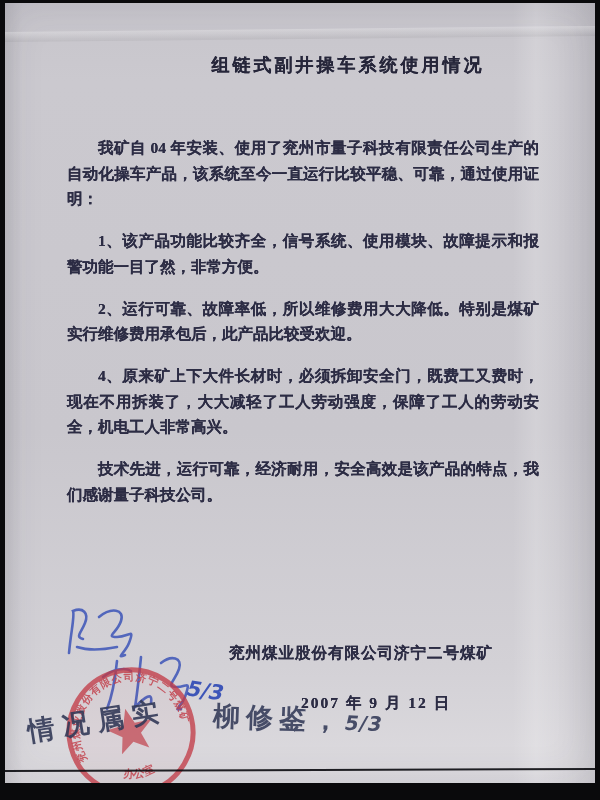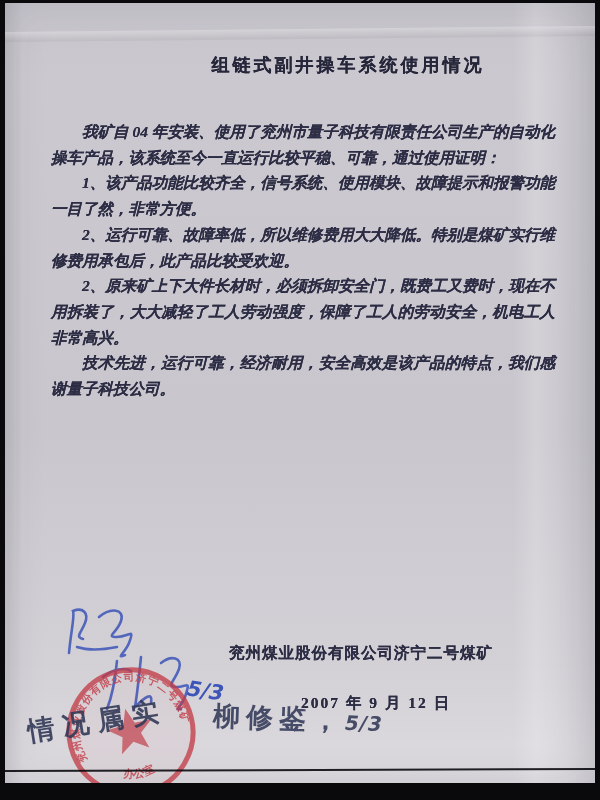--- a/index.html
+++ b/index.html
@@ -30,21 +30,21 @@
   }
   .title1{top:50px;font-size:18px;}
   .title2{top:85px;font-size:18px;}
   .bodytext{
     position:absolute;left:46px;top:116px;width:504px;
     font-size:15.5px;line-height:25.7px;
     color:#2c2c44;font-weight:600;
     text-align:justify;
     text-shadow:0 0 .5px #2c2c44;
   }
-  .bodytext p{margin:0;text-indent:2em;font-style:italic;}
+  .bodytext p{margin:16px;text-indent:2em;}
   .companyline{
     position:absolute;left:224px;top:640px;
     font-size:15.5px;font-weight:bold;color:#2c2c44;
     letter-spacing:1px;text-shadow:0 0 .5px #2c2c44;
   }
   .dateline{
     position:absolute;left:296px;top:690px;
     font-size:15.5px;font-weight:bold;color:#2c2c44;
     letter-spacing:2px;text-shadow:0 0 .5px #2c2c44;
   }
@@ -83,21 +83,21 @@
 
 <div class="paper">
   <div class="crease"></div>
 
   <div class="title title1">组链式副井操车系统使用情况</div>
 
   <div class="bodytext">
     <p>我矿自 04 年安装、使用了兖州市量子科技有限责任公司生产的自动化操车产品，该系统至今一直运行比较平稳、可靠，通过使用证明：</p>
     <p>1、该产品功能比较齐全，信号系统、使用模块、故障提示和报警功能一目了然，非常方便。</p>
     <p>2、运行可靠、故障率低，所以维修费用大大降低。特别是煤矿实行维修费用承包后，此产品比较受欢迎。</p>
-    <p>2、原来矿上下大件长材时，必须拆卸安全门，既费工又费时，现在不用拆装了，大大减轻了工人劳动强度，保障了工人的劳动安全，机电工人非常高兴。</p>
+    <p>4、原来矿上下大件长材时，必须拆卸安全门，既费工又费时，现在不用拆装了，大大减轻了工人劳动强度，保障了工人的劳动安全，机电工人非常高兴。</p>
     <p>技术先进，运行可靠，经济耐用，安全高效是该产品的特点，我们感谢量子科技公司。</p>
   </div>
 
   <div class="companyline">兖州煤业股份有限公司济宁二号煤矿</div>
   <div class="dateline">2007 年 9 月 12 日</div>
 
   <svg class="sigA" width="95" height="68" viewBox="0 0 95 68">
     <g fill="none" stroke="#3d55b8" stroke-width="2.6" stroke-linecap="round" opacity=".85">
       <path d="M14,50 C16,28 20,12 18,8 C28,4 34,10 30,20 C26,30 20,34 28,36"></path>
       <path d="M44,14 C56,4 70,6 66,18 C62,30 50,34 62,34 C74,34 80,24 74,40 C70,50 60,56 70,52"></path>

